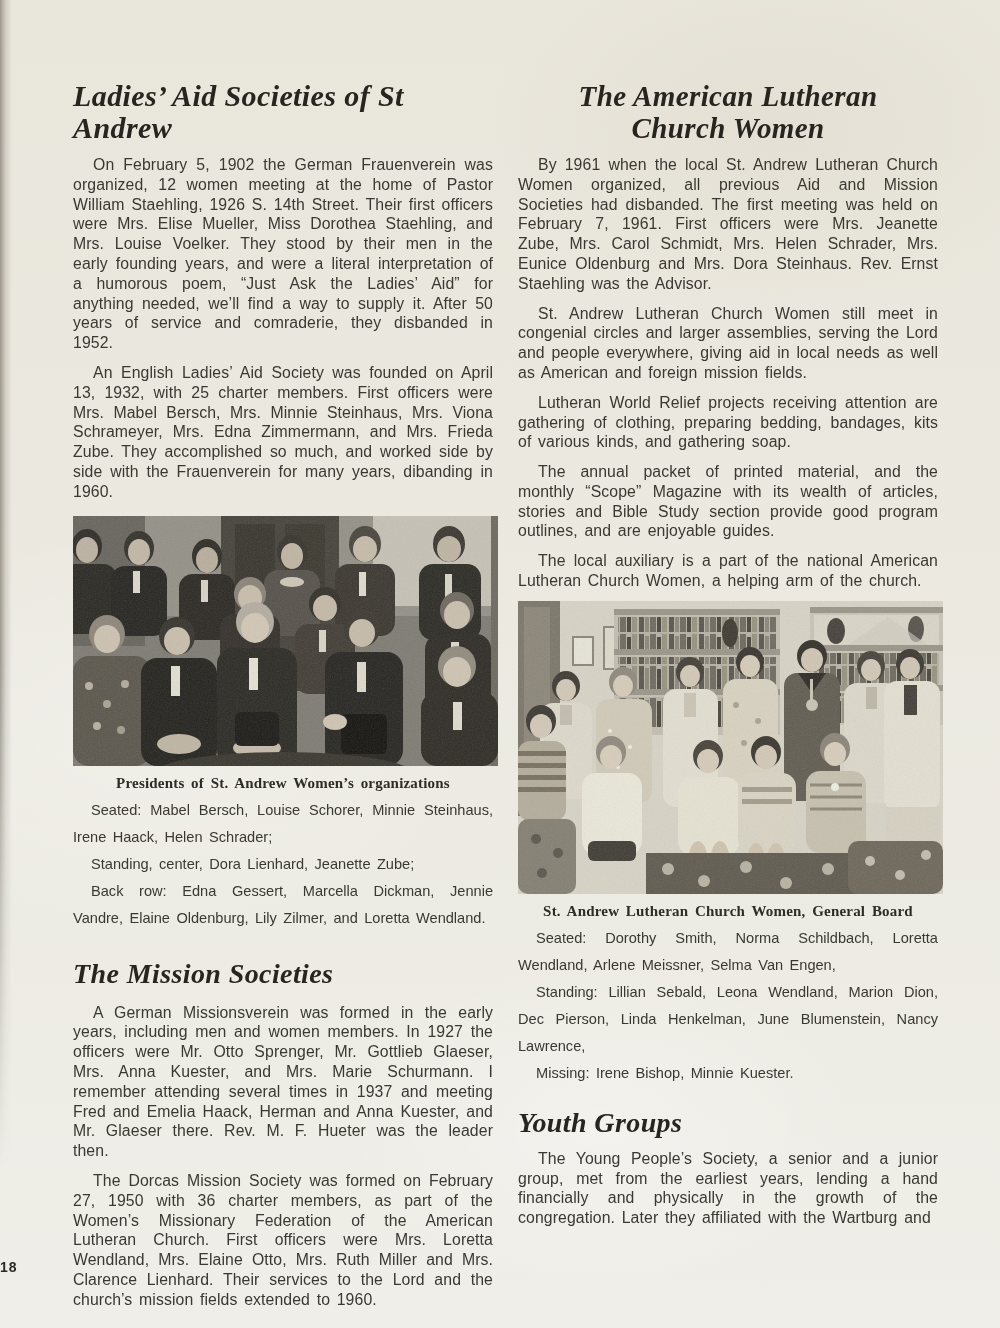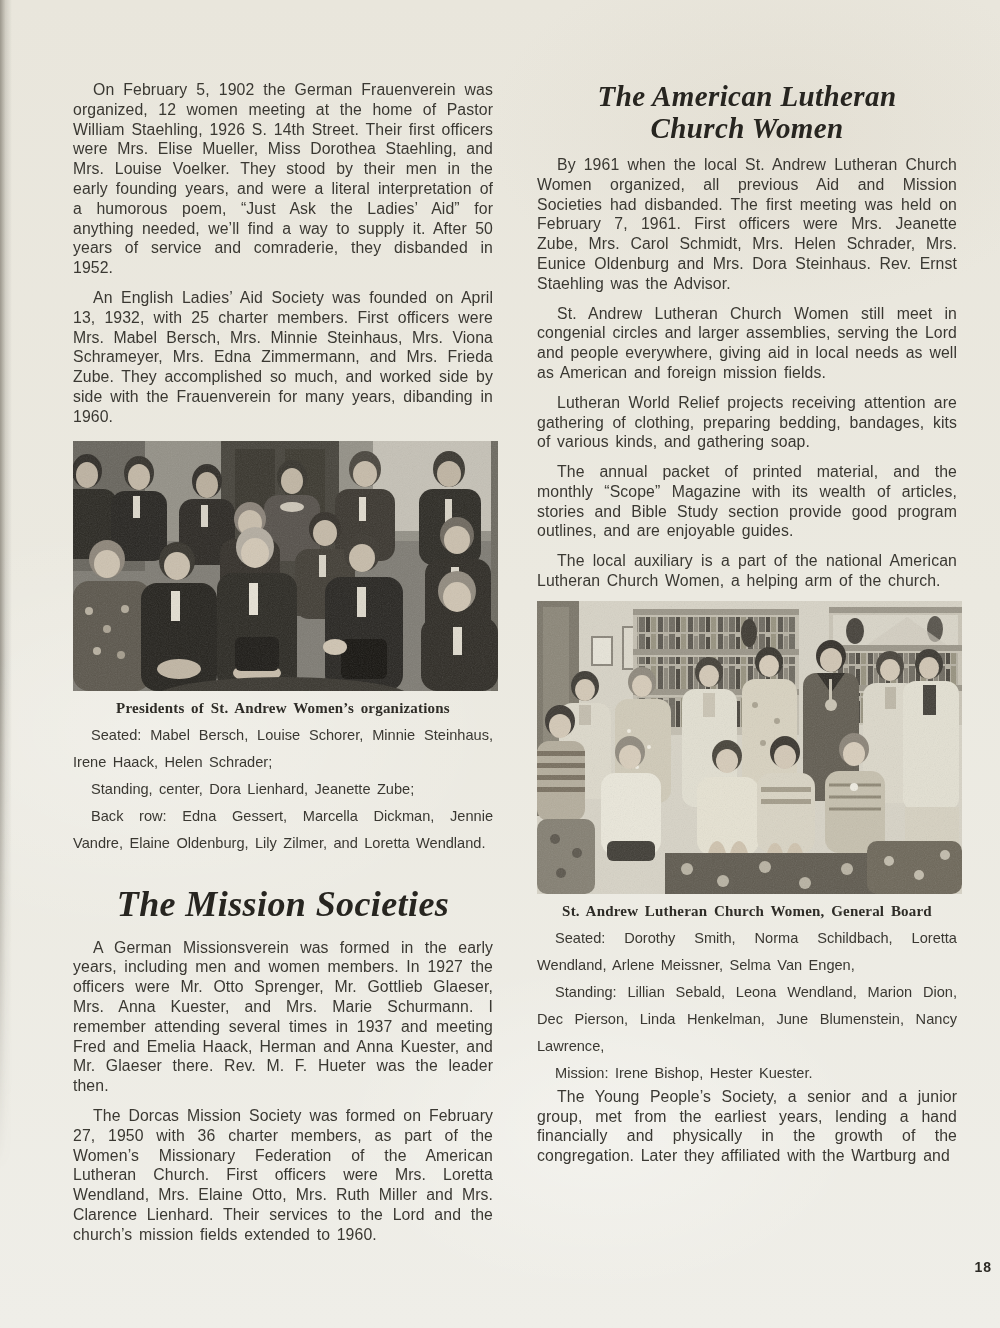--- a/index.html
+++ b/index.html
@@ -20,62 +20,63 @@
   }
   .edge-shadow{
     position:absolute; left:0; top:0; width:12px; height:100%;
     background:linear-gradient(to right, rgba(92,86,74,0.55), rgba(92,86,74,0.18) 45%, rgba(92,86,74,0) 100%);
     -webkit-mask-image:linear-gradient(to bottom, #000 0%, #000 50%, transparent 88%);
     mask-image:linear-gradient(to bottom, #000 0%, #000 50%, transparent 88%);
     pointer-events:none;
   }
   .col{ position:absolute; top:80px; width:420px; }
   .col-left{ left:73px; }
-  .col-right{ left:537px; }
+  .col-right{ left:518px; }
 
   h1,h2{
     font-family:"Liberation Serif", serif;
     font-style:italic; font-weight:600; color:#272520;
     letter-spacing:0.4px;
   }
   .h-left{ font-size:30px; line-height:1.05; margin-bottom:12px; }
   .h-center{ font-size:29px; line-height:1.12; text-align:center; margin-bottom:10px; }
-  .h-sub{ font-size:36px; text-align:center; }
+  .h-sub{ font-size:28px; }
 
   p.body{
     font-size:15.8px; line-height:19.8px; text-align:justify;
     text-indent:20px; word-spacing:0.14em; letter-spacing:0.1px;
     margin-bottom:10px; color:#3a3832;
   }
   .figure{ margin:14px 0 0 0; }
   .photo{ display:block; width:425px; background:#8a867d; }
   .caption{ margin-top:9px; }
   .cap-title{
     font-size:15px; font-weight:bold; text-align:center;
     color:#2e2c27; margin-bottom:5px; letter-spacing:0.2px; word-spacing:0.18em;font-family:Liberation Serif, serif;
   }
   .cap-line{
     font-size:14.6px; line-height:27px; text-indent:18px;
     word-spacing:0.16em; color:#3a3832; text-align:justify;
   }
   .sect-gap-left{ margin-top:26px; margin-bottom:13px; }
   .sect-gap-right{ margin-top:20px; margin-bottom:10px; }
   .page-number{
-    position:absolute; left:0; top:1259px; width:992px; text-align:right;
+    position:absolute; left:0; top:1259px; width:992px; text-align:left;
     font-size:14px; font-weight:bold; color:#2b2924; letter-spacing:1px;
   }
 </style>
 </head>
 <body>
 
 <div class="page">
   <div class="paper-mottle"></div>
   <div class="edge-shadow"></div>
 
   <div class="col col-left">
+    <h1 class="h-left">Ladies’ Aid Societies of St Andrew</h1>
     <p class="body">On February 5, 1902 the German Frauenverein was organized, 12 women meeting at the home of Pastor William Staehling, 1926 S. 14th Street.  Their first officers were Mrs. Elise Mueller, Miss Dorothea Staehling, and Mrs. Louise Voelker.  They stood by their men in the early founding years, and were a literal interpretation of a humorous poem, “Just Ask the Ladies’ Aid” for anything needed, we’ll find a way to supply it. After 50 years of service and comraderie, they disbanded in 1952.</p>
     <p class="body">An English Ladies’ Aid Society was founded on April 13, 1932, with 25 charter members.  First officers were Mrs. Mabel Bersch, Mrs. Minnie Steinhaus, Mrs. Viona Schrameyer, Mrs. Edna Zimmermann, and Mrs. Frieda Zube.  They accomplished so much, and worked side by side with the Frauenverein for many years, dibanding in 1960.</p>
 
     <figure class="figure">
       <svg class="photo" width="425" height="250" viewBox="0 0 425 250" role="img" aria-label="Black-and-white group photograph of thirteen women, presidents of St. Andrew women’s organizations, in dark dresses with white ribbon corsages">
         <defs>
           <filter id="grainL" x="0" y="0" width="100%" height="100%">
             <feTurbulence type="fractalNoise" baseFrequency="0.9" numOctaves="2" stitchTiles="stitch"></feTurbulence>
             <feColorMatrix type="saturate" values="0"></feColorMatrix>
           </filter>
@@ -371,21 +372,22 @@
           <circle cx="352" cy="260" r="5" fill="#c2bcac"></circle>
             <circle cx="382" cy="274" r="5" fill="#c2bcac"></circle>
             <circle cx="408" cy="254" r="5" fill="#c2bcac"></circle>
         </g>
         <rect width="425" height="293" filter="url(#grainR)" opacity="0.16"></rect>
       </svg>
       <figcaption class="caption">
         <div class="cap-title">St. Andrew Lutheran Church Women, General Board</div>
         <p class="cap-line">Seated: Dorothy Smith, Norma Schildbach, Loretta Wendland, Arlene Meissner, Selma Van Engen,</p>
         <p class="cap-line">Standing: Lillian Sebald, Leona Wendland, Marion Dion, Dec Pierson, Linda Henkelman, June Blumenstein, Nancy Lawrence,</p>
-        <p class="cap-line">Mission: Irene Bishop, Hester Kuester.</p>
+        <p class="cap-line">Missing: Irene Bishop, Minnie Kuester.</p>
       </figcaption>
     </figure>
 
+    <h2 class="h-sub sect-gap-right">Youth Groups</h2>
     <p class="body">The Young People’s Society, a senior and a junior group, met from the earliest years, lending a hand financially and physically in the growth of the congregation.  Later they affiliated with the Wartburg and</p>
   </div>
 
   <div class="page-number">18</div>
 </div>
 
 </body></html>

